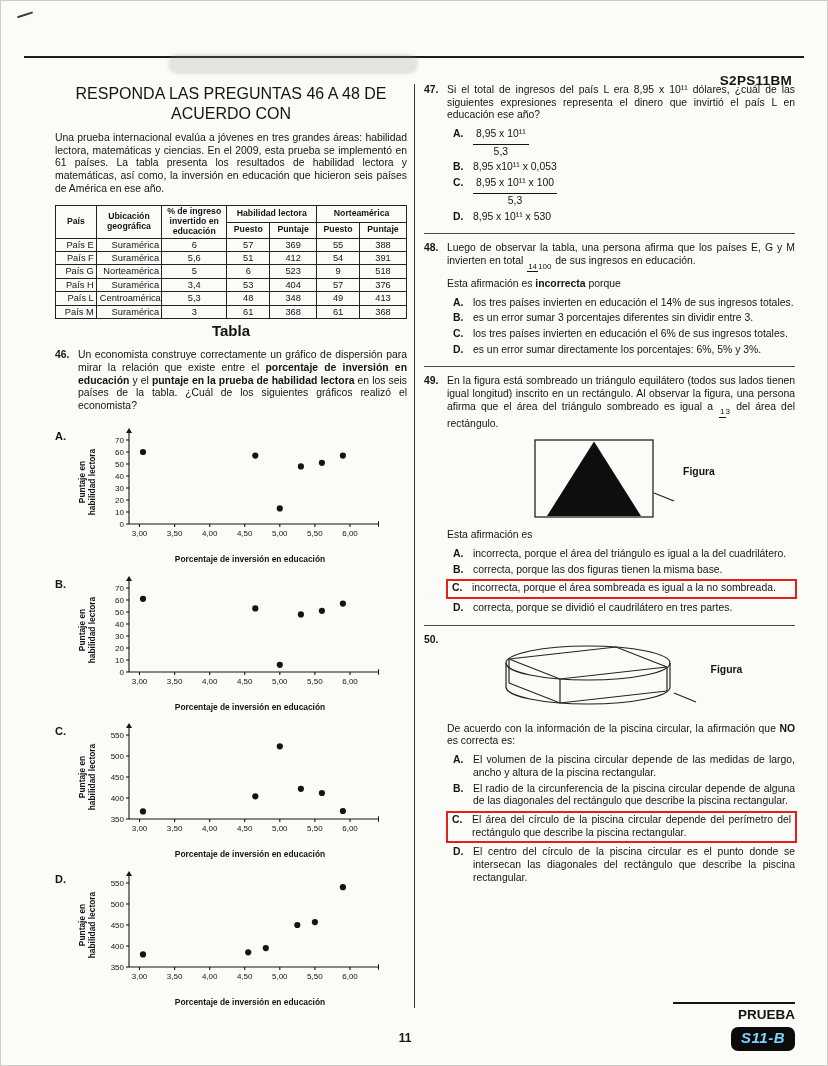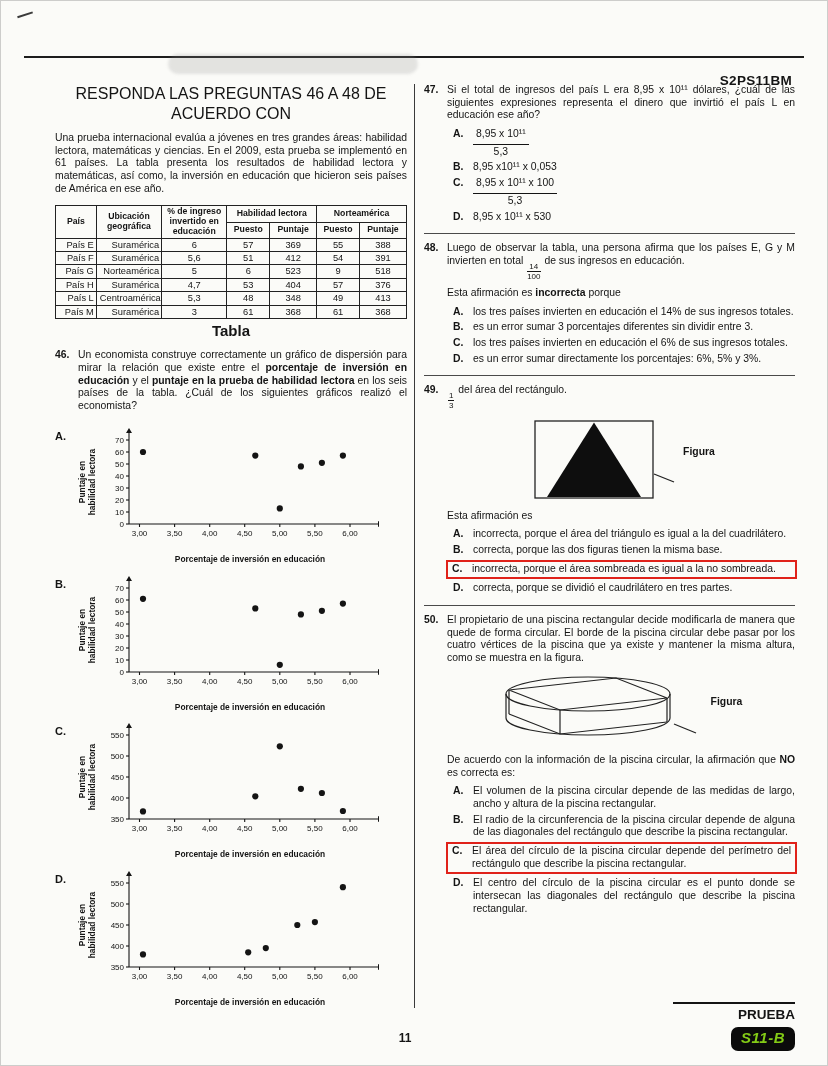--- a/index.html
+++ b/index.html
@@ -37,38 +37,38 @@
   .stem{text-align:justify;margin:0 0 6px;}
   .opt{display:flex;margin:3px 0 3px 6px;}
   .opt-letter{font-weight:bold;flex:none;width:20px;}
   .opt-text{flex:1;text-align:justify;}
   .boxed{border:2px solid #e0221a;padding:1px 4px 2px;margin-left:-1px;margin-right:-2px;}
   .sep{border-top:1px solid #4a4a4a;margin:7px 0 8px;}
   
   .frac{display:inline-block;text-align:center;vertical-align:middle;}
   .frac .num{display:block;border-bottom:1.2px solid #141414;padding:0 3px 3px;}
   .frac .den{display:block;padding-top:1px;}
-  .ifrac{display:inline-flex;flex-direction:column;text-align:center;font-size:8px;line-height:1.15;
+  .ifrac{display:inline-flex;flex-direction:row;text-align:center;font-size:8px;line-height:1.15;
          vertical-align:-0.6em;margin:0 1px;}
   .ifrac .fn{border-bottom:1px solid #141414;padding:0 1px;}
   
   .chart-block{display:flex;align-items:flex-start;margin:4px 0 2px;}
   .chart-letter{font-weight:bold;font-size:11px;flex:none;width:22px;padding-top:4px;}
   .chart-canvas{display:block;}
   .tk{font-size:8px;fill:#141414;stroke:none;}
   .axlab{font-size:8.4px;font-weight:bold;fill:#141414;stroke:none;}
   
   .fig-row{display:flex;justify-content:center;align-items:center;gap:6px;margin:7px 0 8px;}
   .fig-label{font-weight:bold;margin-bottom:14px;}
   
   .page-num{position:absolute;bottom:20px;left:0;right:18px;text-align:center;font-weight:bold;font-size:12px;}
   .brand{position:absolute;right:33px;bottom:15px;text-align:right;}
   .brand-rule{width:122px;height:2px;background:#141414;margin:0 0 3px auto;}
   .brand-name{font-weight:bold;font-size:13.5px;margin-bottom:3px;}
-  .brand-badge{display:inline-block;background:#0b0b0b;color:#84cc16;font-weight:bold;font-style:italic;
+  .brand-badge{display:inline-block;background:#0b0b0b;color:#7dd3fc;font-weight:bold;font-style:italic;
                font-size:15px;letter-spacing:.5px;padding:2px 10px 4px;border-radius:7px;}
 </style>
 </head>
 <body>
 
 <div class="page">
   <div class="corner-mark"></div>
   <div class="header-code">S2PS11BM</div>
   <div class="top-rule"></div>
   <div class="smudge"></div>
@@ -128,21 +128,21 @@
             <td class="cl">Norteamérica</td>
             <td>5</td>
             <td>6</td>
             <td>523</td>
             <td>9</td>
             <td>518</td>
         </tr>
         <tr>
           <td class="cl">País H</td>
             <td class="cl">Suramérica</td>
-            <td>4,7</td>
+            <td>3,4</td>
             <td>53</td>
             <td>404</td>
             <td>57</td>
             <td>376</td>
         </tr>
         <tr>
           <td class="cl">País L</td>
             <td class="cl">Centroamérica</td>
             <td>5,3</td>
             <td>48</td>
@@ -408,21 +408,21 @@
             <span class="opt-text">es un error sumar directamente los porcentajes: 6%, 5% y 3%.</span>
           </div>
       </div>
     </div>
 
     <div class="sep"></div>
 
     <div class="q">
       <span class="q-num">49.</span>
       <div class="q-body">
-        <p class="stem"><span class="ifrac">
+        <p class="stem"><span>En la figura está sombreado un triángulo equilátero (todos sus lados tienen igual longitud) inscrito en un rectángulo. Al observar la figura, una persona afirma que el área del triángulo sombreado es igual a </span><span class="ifrac">
               <span class="fn">1</span>
               <span>3</span>
             </span><span> del área del rectángulo.</span></p>
         <div class="fig-row">
           <svg width="150" height="84" viewBox="0 0 150 84" fill="none" stroke="#222" stroke-width="1.3">
             <rect x="8" y="3" width="118" height="77" fill="#fbfbf8"></rect>
             <polygon points="67,4.5 20,79 114,79" fill="#0e0e0e" stroke="none"></polygon>
             <line x1="127" y1="56" x2="147" y2="64"></line>
           </svg>
           <span class="fig-label">Figura</span>
@@ -445,21 +445,20 @@
             <span class="opt-text">correcta, porque se dividió el caudrilátero en tres partes.</span>
           </div>
       </div>
     </div>
 
     <div class="sep"></div>
 
     <div class="q">
       <span class="q-num">50.</span>
       <div class="q-body">
-        <p class="stem">El propietario de una piscina rectangular decide modificarla de manera que quede de forma circular. El borde de la piscina circular debe pasar por los cuatro vértices de la piscina que ya existe y mantener la misma altura, como se muestra en la figura.</p>
         <div class="fig-row">
           <svg width="205" height="74" viewBox="0 0 205 74" fill="none" stroke="#222" stroke-width="1.2">
             <ellipse cx="88" cy="22" rx="82" ry="17"></ellipse>
             <line x1="6" y1="22" x2="6" y2="46"></line>
             <line x1="170" y1="22" x2="170" y2="46"></line>
             <path d="M 6 46 A 82 17 0 0 0 170 46"></path>
             <polygon points="167,26 60,38 9,18 116,6"></polygon>
             <line x1="167" y1="26" x2="167" y2="50"></line>
             <line x1="60" y1="38" x2="60" y2="62"></line>
             <line x1="9" y1="18" x2="9" y2="42"></line>

